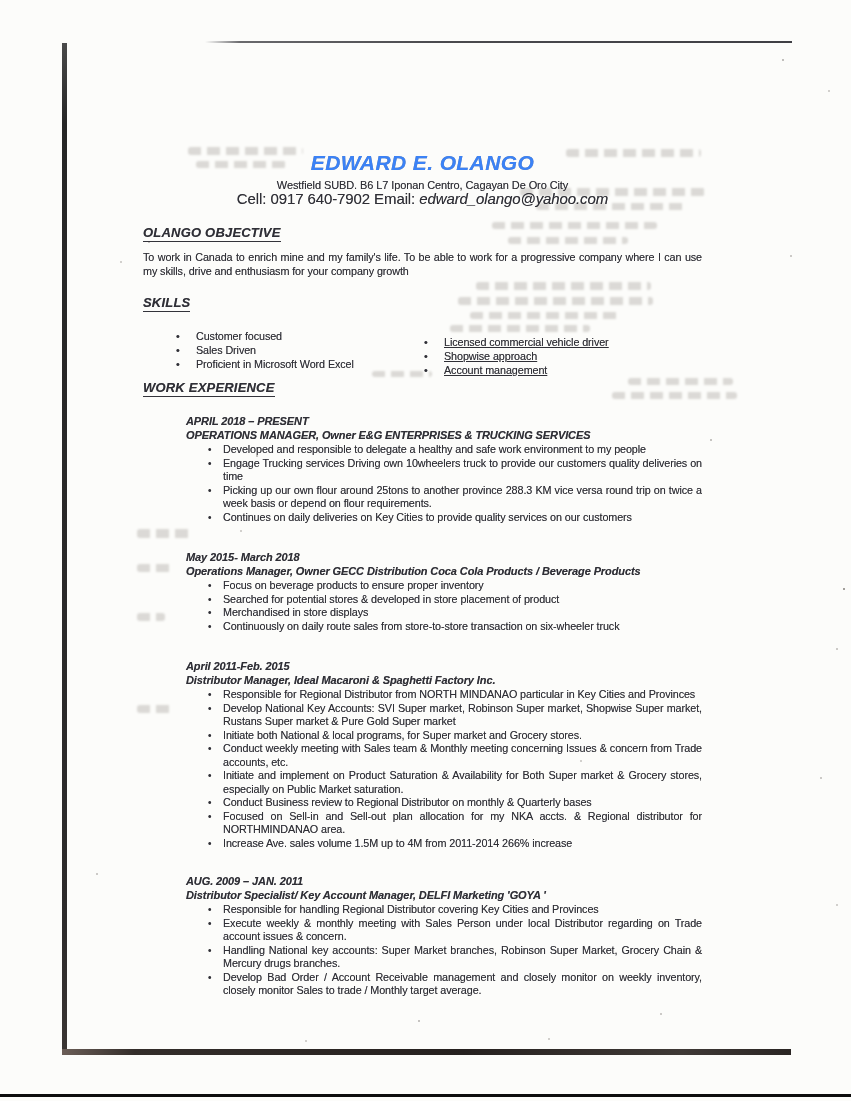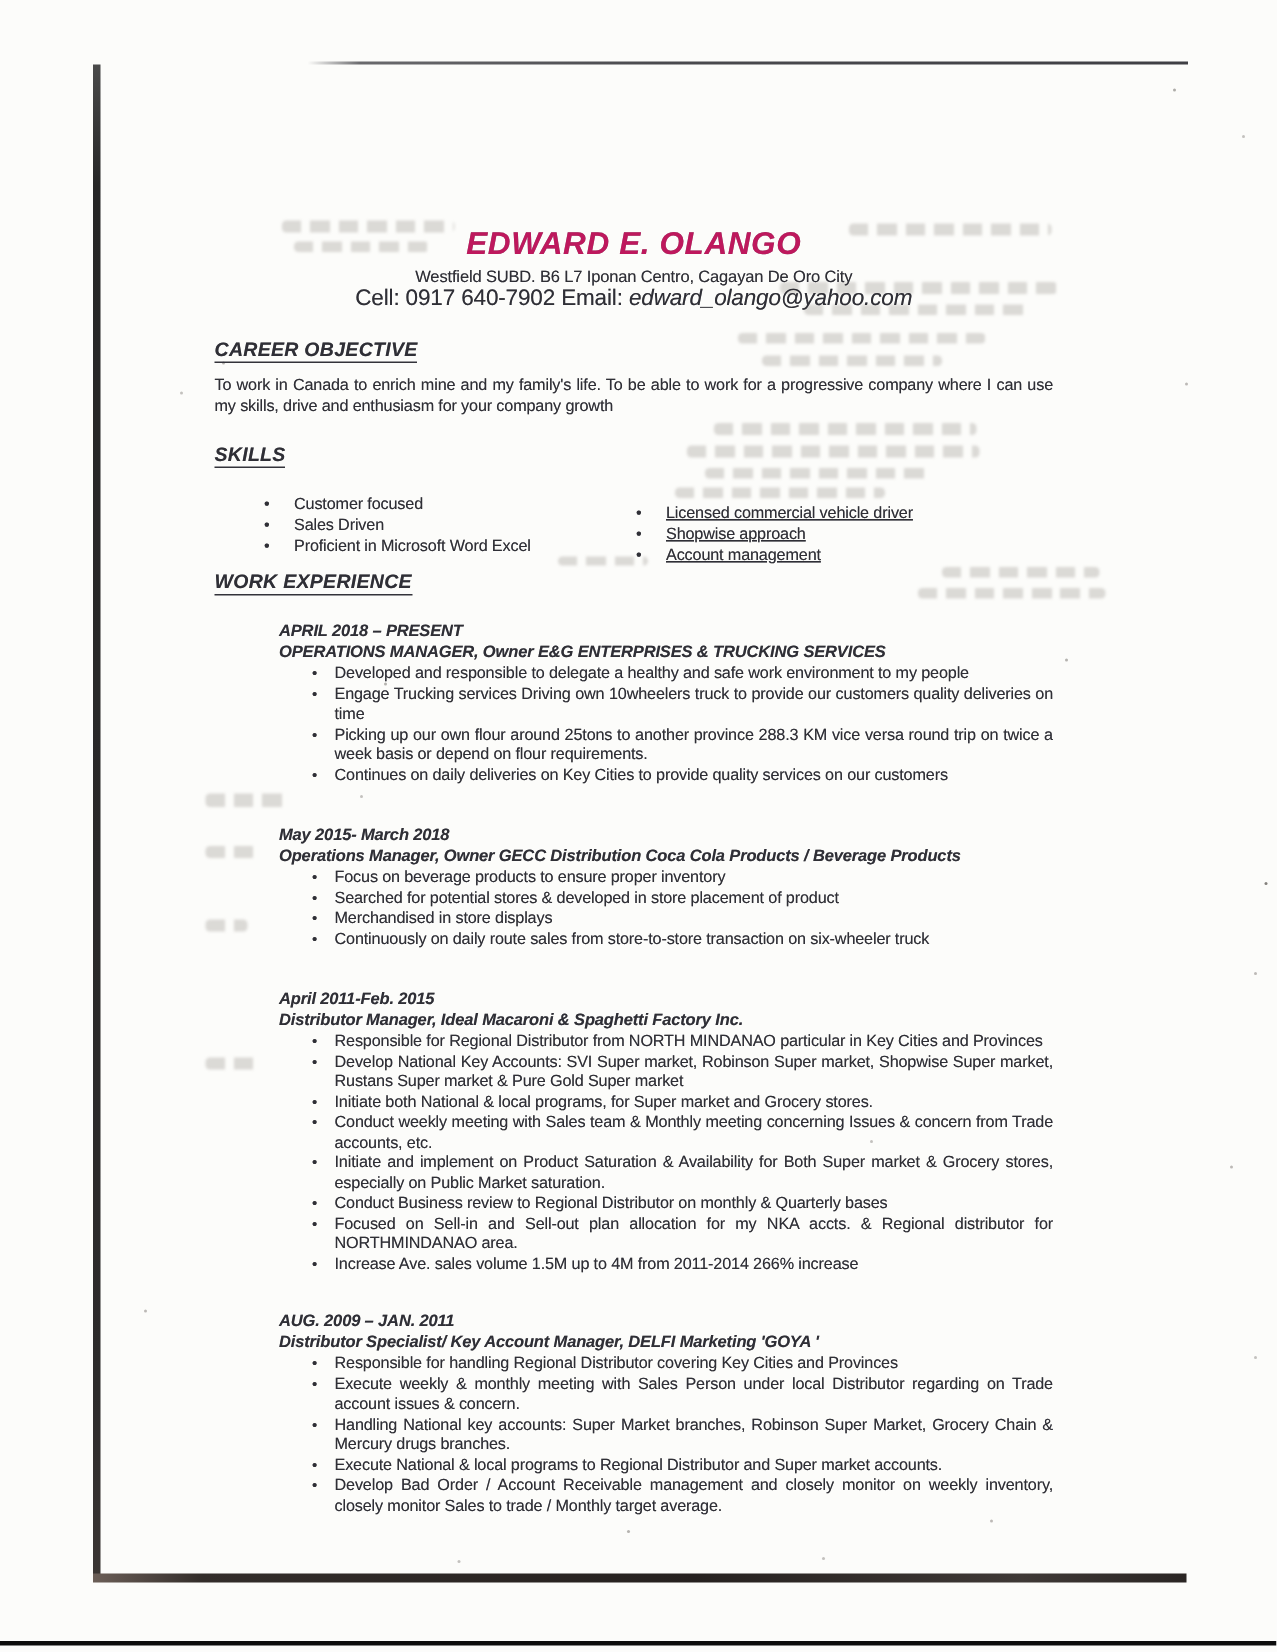--- a/index.html
+++ b/index.html
@@ -29,21 +29,21 @@
       836px 648px rgba(110,105,100,.45),96px 873px rgba(110,105,100,.45),
       580px 760px rgba(110,105,100,.4),820px 777px rgba(110,105,100,.45),
       836px 904px rgba(110,105,100,.4),418px 1020px rgba(110,105,100,.5),
       660px 1013px rgba(110,105,100,.45),548px 1038px rgba(110,105,100,.4),
       305px 1040px rgba(110,105,100,.4),240px 530px rgba(110,105,100,.4);}
   
   .doc{position:absolute;left:143px;top:150px;width:559px;
     font-size:10.8px;line-height:13.5px;letter-spacing:-0.1px;
     text-shadow:0 0 .4px rgba(47,47,54,.55);}
   .hdr{text-align:center;}
-  .hdr .nm{font-size:21px;line-height:26px;font-weight:bold;font-style:italic;letter-spacing:.4px;color:#be185d;}
+  .hdr .nm{font-size:21px;line-height:26px;font-weight:bold;font-style:italic;letter-spacing:.4px;color:#3b82f6;}
   .hdr .ad{font-size:11px;line-height:14px;margin-top:2px;}
   .hdr .ct{font-size:15px;line-height:14px;}
   .sec-h{margin:0;font-size:13px;line-height:15px;font-weight:bold;font-style:italic;letter-spacing:.2px;}
   .sec-h span{display:inline-block;border-bottom:1.6px solid #33333a;padding-bottom:1px;}
   .h-obj{margin-top:19px;}
   .h-skl{margin-top:17px;}
   .h-wrk{margin-top:7px;}
   .obj-p{margin-top:9px;text-align:justify;}
   .skills-wrap{position:relative;margin-top:17px;height:44px;}
   ul{margin:0;padding:0;list-style:none;}
@@ -93,21 +93,21 @@
   <div class="ghost" style="left:137px;top:705px;width:36px;height:8px"></div>
 
   <div class="doc">
 
     <div class="hdr">
       <div class="nm">EDWARD E. OLANGO</div>
       <div class="ad">Westfield SUBD. B6 L7 Iponan Centro, Cagayan De Oro City</div>
       <div class="ct"><span>Cell: 0917 640-7902 Email:</span> <em>edward_olango@yahoo.com</em></div>
     </div>
 
-    <h2 class="sec-h h-obj"><span>CAREER OBJECTIVE</span></h2>
+    <h2 class="sec-h h-obj"><span>OLANGO OBJECTIVE</span></h2>
     <p class="obj-p">To work in Canada to enrich mine and my family's life. To be able to work for a progressive company where I can use my skills, drive and enthusiasm for your company growth</p>
 
     <h2 class="sec-h h-skl"><span>SKILLS</span></h2>
     <div class="skills-wrap">
       <ul class="sk-left">
         <li>Customer focused</li>
         <li>Sales Driven</li>
         <li>Proficient in Microsoft Word Excel</li>
       </ul>
       <ul class="sk-right">
@@ -158,20 +158,19 @@
         </ul>
       </div>
 
       <div class="job j4">
         <div class="jd">AUG. 2009 – JAN. 2011</div>
         <div class="jt">Distributor Specialist/ Key Account Manager, DELFI Marketing 'GOYA '</div>
         <ul>
           <li>Responsible for handling Regional Distributor covering Key Cities and Provinces</li>
           <li>Execute weekly &amp; monthly meeting with Sales Person under local Distributor regarding on Trade account issues &amp; concern.</li>
           <li>Handling National key accounts: Super Market branches, Robinson Super Market, Grocery Chain &amp; Mercury drugs branches.</li>
-          <li>Execute National &amp; local programs to Regional Distributor and Super market accounts.</li>
           <li>Develop Bad Order / Account Receivable management and closely monitor on weekly inventory, closely monitor Sales to trade / Monthly target average.</li>
         </ul>
       </div>
 
     </div>
   </div>
 </div>
 
 </body></html>

